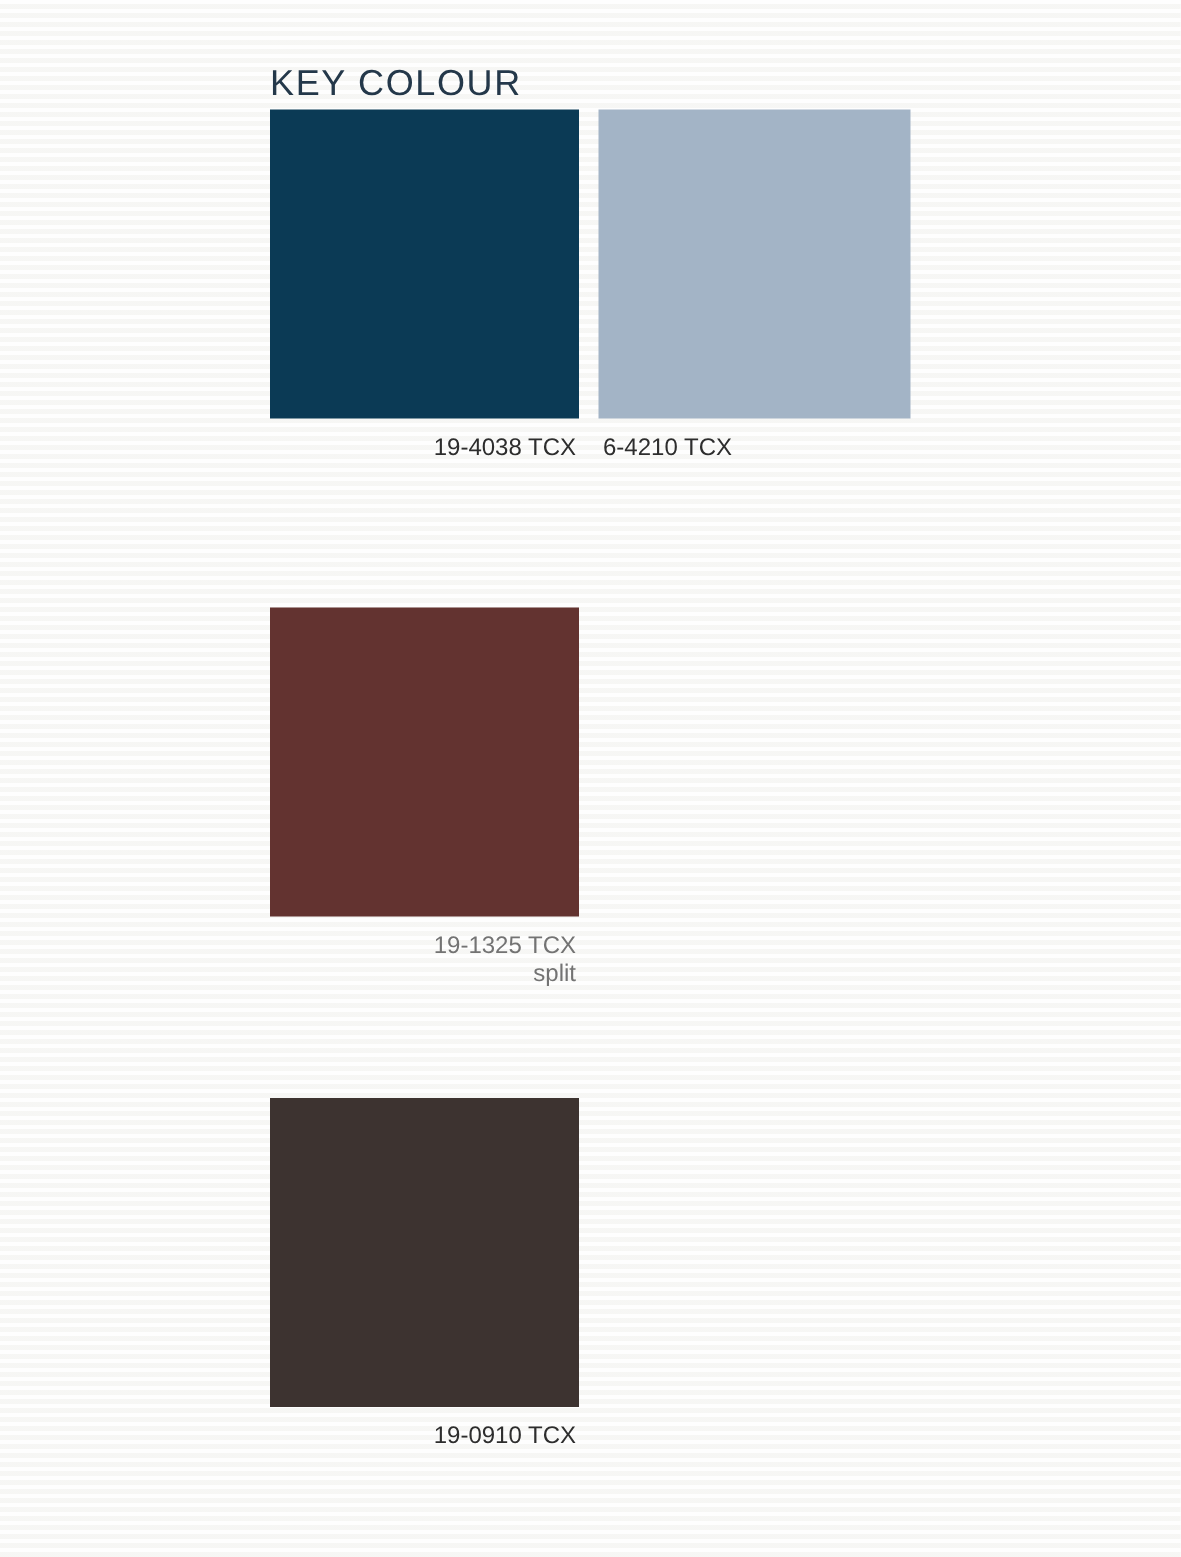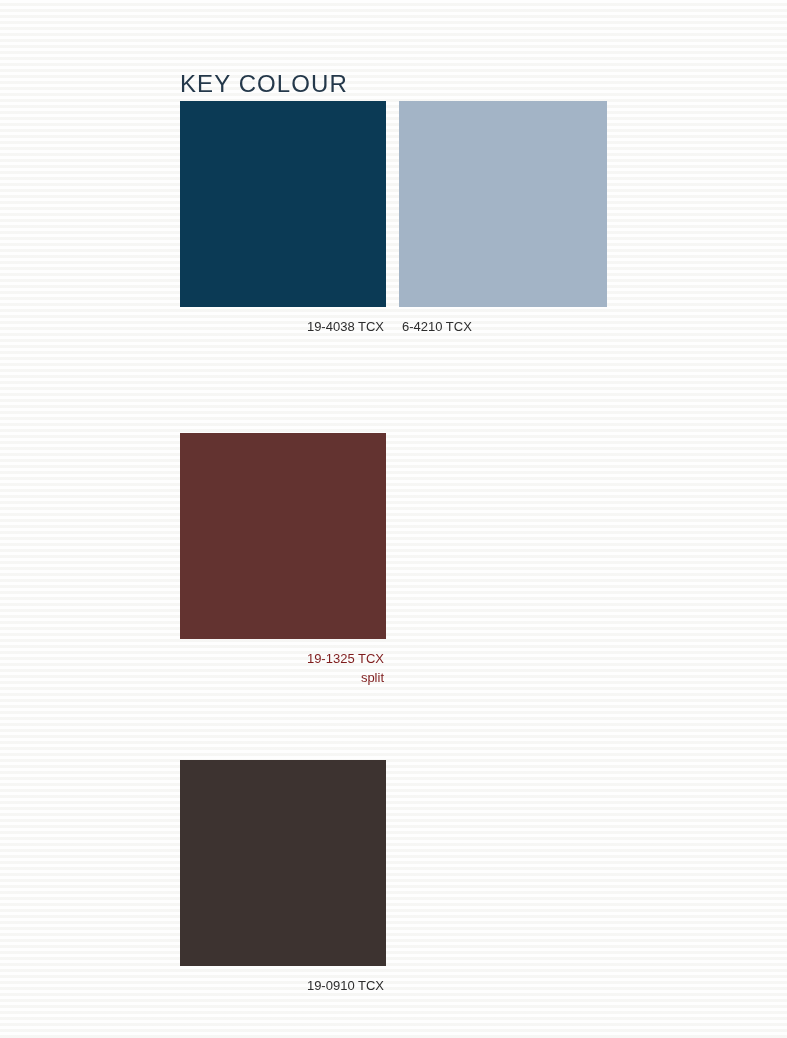--- a/index.html
+++ b/index.html
@@ -20,21 +20,20 @@
     font-family: "Liberation Sans", sans-serif;
     -webkit-font-smoothing: antialiased;
     overflow: hidden;
     position: relative;
   }
 
   .page {
     position: relative;
     width: 787px;
     height: 868px;
-    margin-top: 28px;
   }
 
   .page-title {
     position: absolute;
     left: 180px;
     top: 42px;
     font-size: 24px;
     font-weight: 300;
     letter-spacing: 1.1px;
     color: #24384a;
@@ -73,21 +72,21 @@
   }
 
   .swatch-chip {
     width: 100%;
     height: 206px;
     display: block;
   }
 
   .swatch-caption {
     margin-top: 10px;
-    font-size: 13px;
+    font-size: 16px;
     line-height: 19px;
     color: #2d2d2d;
     font-weight: 400;
   }
   .col-left .swatch-caption {
     text-align: right;
     padding-right: 2px;
   }
   .col-right .swatch-caption {
     text-align: left;
@@ -120,21 +119,21 @@
         <div class="swatch-chip" style="background-color: rgb(163, 180, 198);"></div>
         <div class="swatch-caption" style="color: rgb(45, 45, 45);">
           <span class="swatch-code">6-4210 TCX</span>
         </div>
       </div>
     </div>
 
     <div class="swatch-row row-1">
       <div class="swatch-cell col-left">
         <div class="swatch-chip" style="background-color: rgb(99, 51, 48);"></div>
-        <div class="swatch-caption" style="color: #7f1d1d;">
+        <div class="swatch-caption" style="color: #737373;">
           <span class="swatch-code">19-1325 TCX</span>
           <span class="swatch-name">split</span>
         </div>
       </div>
     </div>
 
     <div class="swatch-row row-2">
       <div class="swatch-cell col-left">
         <div class="swatch-chip" style="background-color: rgb(61, 51, 48);"></div>
         <div class="swatch-caption" style="color: rgb(45, 45, 45);">

